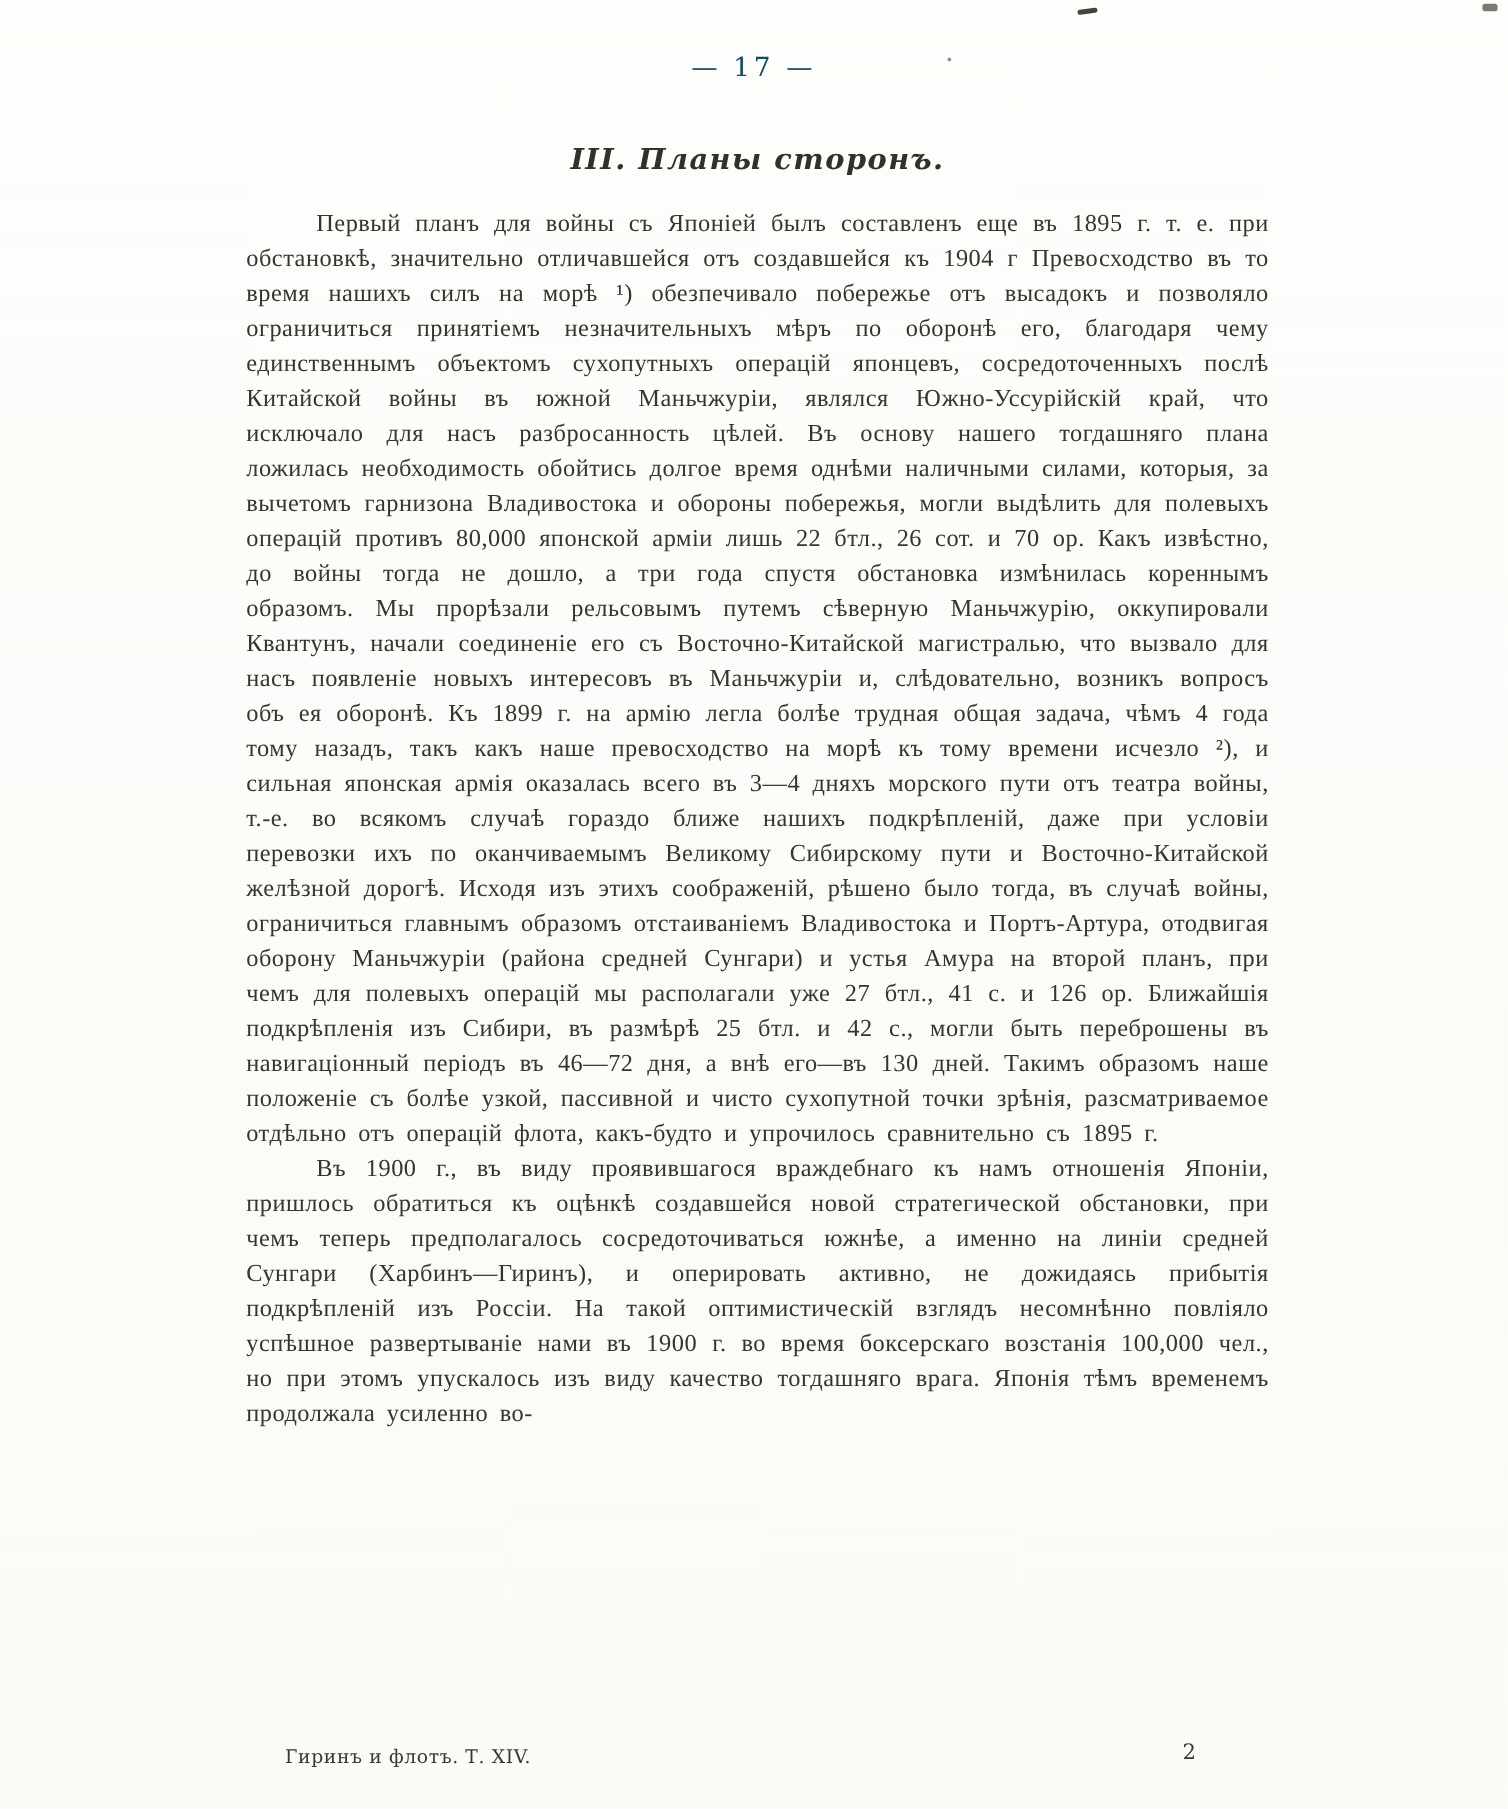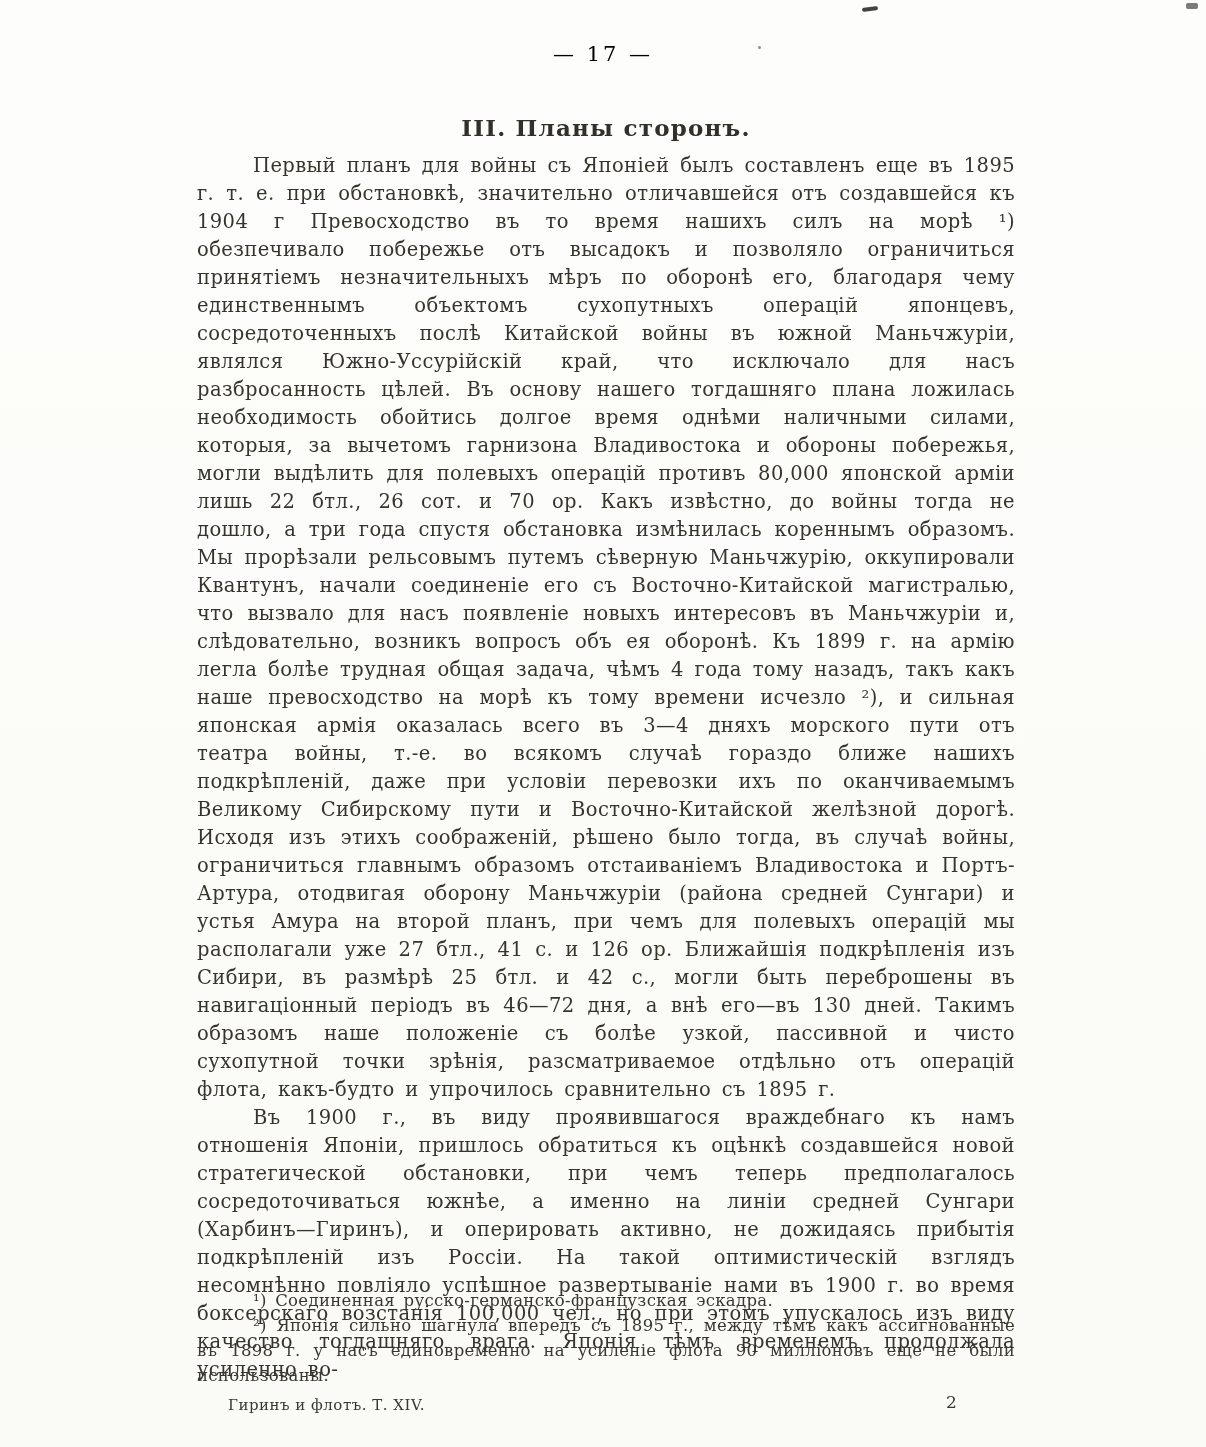--- a/index.html
+++ b/index.html
@@ -13,37 +13,38 @@
     overflow: hidden;
   }
   .sheet { position: absolute; inset: 0; }
 
   .page-number-header {
     position: absolute;
     top: 42px; left: 0; right: 0;
     text-align: center;
     font-size: 21px;
     letter-spacing: 3px;
-    color: #000000;
+    color: #0c4a6e;
   }
 
   .heading {
     position: absolute;
     top: 114px; left: 197px; width: 818px;
     margin: 0;
     text-align: center;
     font-size: 23px;
     font-weight: bold;
     letter-spacing: 1.2px;
     color: #33302a;
+    font-style: italic;
   }
 
   .body-text {
     position: absolute;
-    top: 152px; left: 197px; width: 818px;
+    top: 166px; left: 197px; width: 818px; font-family: Liberation Serif, serif;
   }
   .body-text p {
     margin: 0;
     font-size: 19.5px;
     line-height: 28px;
     text-align: justify;
     text-indent: 56px;
     letter-spacing: 0.4px;
     word-spacing: 4px;
     color: #37342c;
@@ -95,22 +96,18 @@
 
   <div class="page-number-header">— 17 —</div>
 
   <h1 class="heading">III. Планы сторонъ.</h1>
 
   <div class="body-text">
     <p>Первый планъ для войны съ Японіей былъ составленъ еще въ 1895 г. т. е. при обстановкѣ, значительно отличавшейся отъ создавшейся къ 1904 г Превосходство въ то время нашихъ силъ на морѣ ¹) обезпечивало побережье отъ высадокъ и позволяло ограничиться принятіемъ незначительныхъ мѣръ по оборонѣ его, благодаря чему единственнымъ объектомъ сухопутныхъ операцій японцевъ, сосредоточенныхъ послѣ Китайской войны въ южной Маньчжуріи, являлся Южно-Уссурійскій край, что исключало для насъ разбросанность цѣлей. Въ основу нашего тогдашняго плана ложилась необходимость обойтись долгое время однѣми наличными силами, которыя, за вычетомъ гарнизона Владивостока и обороны побережья, могли выдѣлить для полевыхъ операцій противъ 80,000 японской арміи лишь 22 бтл., 26 сот. и 70 ор. Какъ извѣстно, до войны тогда не дошло, а три года спустя обстановка измѣнилась кореннымъ образомъ. Мы прорѣзали рельсовымъ путемъ сѣверную Маньчжурію, оккупировали Квантунъ, начали соединеніе его съ Восточно-Китайской магистралью, что вызвало для насъ появленіе новыхъ интересовъ въ Маньчжуріи и, слѣдовательно, возникъ вопросъ объ ея оборонѣ. Къ 1899 г. на армію легла болѣе трудная общая задача, чѣмъ 4 года тому назадъ, такъ какъ наше превосходство на морѣ къ тому времени исчезло ²), и сильная японская армія оказалась всего въ 3—4 дняхъ морского пути отъ театра войны, т.-е. во всякомъ случаѣ гораздо ближе нашихъ подкрѣпленій, даже при условіи перевозки ихъ по оканчиваемымъ Великому Сибирскому пути и Восточно-Китайской желѣзной дорогѣ. Исходя изъ этихъ соображеній, рѣшено было тогда, въ случаѣ войны, ограничиться главнымъ образомъ отстаиваніемъ Владивостока и Портъ-Артура, отодвигая оборону Маньчжуріи (района средней Сунгари) и устья Амура на второй планъ, при чемъ для полевыхъ операцій мы располагали уже 27 бтл., 41 с. и 126 ор. Ближайшія подкрѣпленія изъ Сибири, въ размѣрѣ 25 бтл. и 42 с., могли быть переброшены въ навигаціонный періодъ въ 46—72 дня, а внѣ его—въ 130 дней. Такимъ образомъ наше положеніе съ болѣе узкой, пассивной и чисто сухопутной точки зрѣнія, разсматриваемое отдѣльно отъ операцій флота, какъ-будто и упрочилось сравнительно съ 1895 г.</p>
     <p>Въ 1900 г., въ виду проявившагося враждебнаго къ намъ отношенія Японіи, пришлось обратиться къ оцѣнкѣ создавшейся новой стратегической обстановки, при чемъ теперь предполагалось сосредоточиваться южнѣе, а именно на линіи средней Сунгари (Харбинъ—Гиринъ), и оперировать активно, не дожидаясь прибытія подкрѣпленій изъ Россіи. На такой оптимистическій взглядъ несомнѣнно повліяло успѣшное развертываніе нами въ 1900 г. во время боксерскаго возстанія 100,000 чел., но при этомъ упускалось изъ виду качество тогдашняго врага. Японія тѣмъ временемъ продолжала усиленно во-</p>
   </div>
 
-  <div class="footnotes">
-    <p>¹) Соединенная русско-германско-французская эскадра.</p>
-    <p>²) Японія сильно шагнула впередъ съ 1895 г., между тѣмъ какъ ассигнованные въ 1898 г. у насъ единовременно на усиленіе флота 90 милліоновъ еще не были использованы.</p>
-  </div>
 
   <span class="footer-left">Гиринъ и флотъ. Т. XIV.</span>
 
   <span class="footer-right">2</span>
 
 </div>
 
 </body></html>

